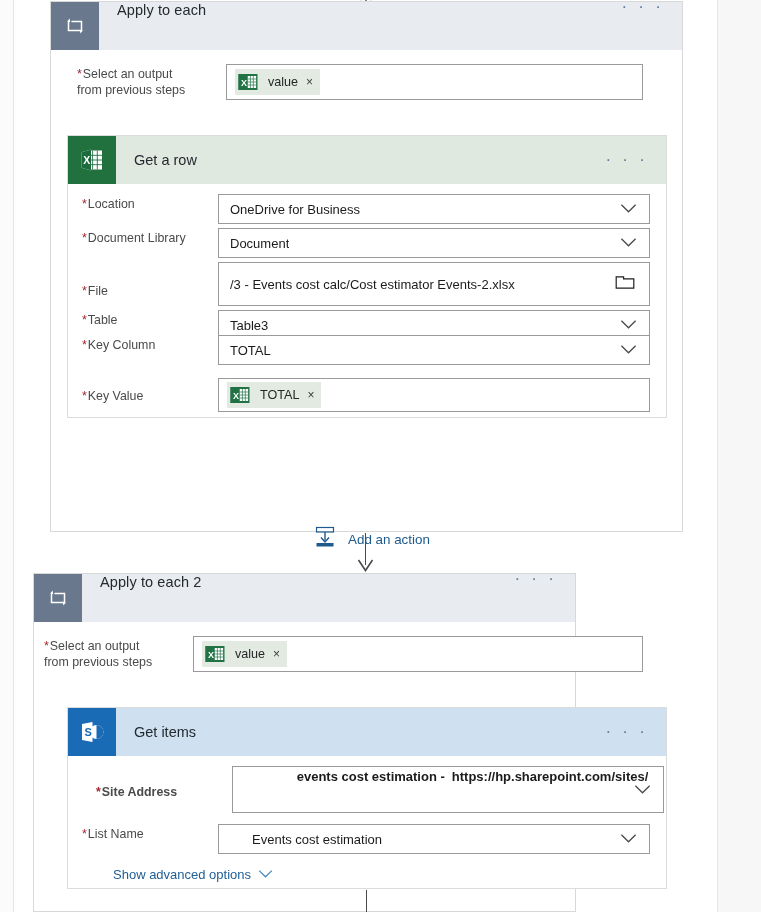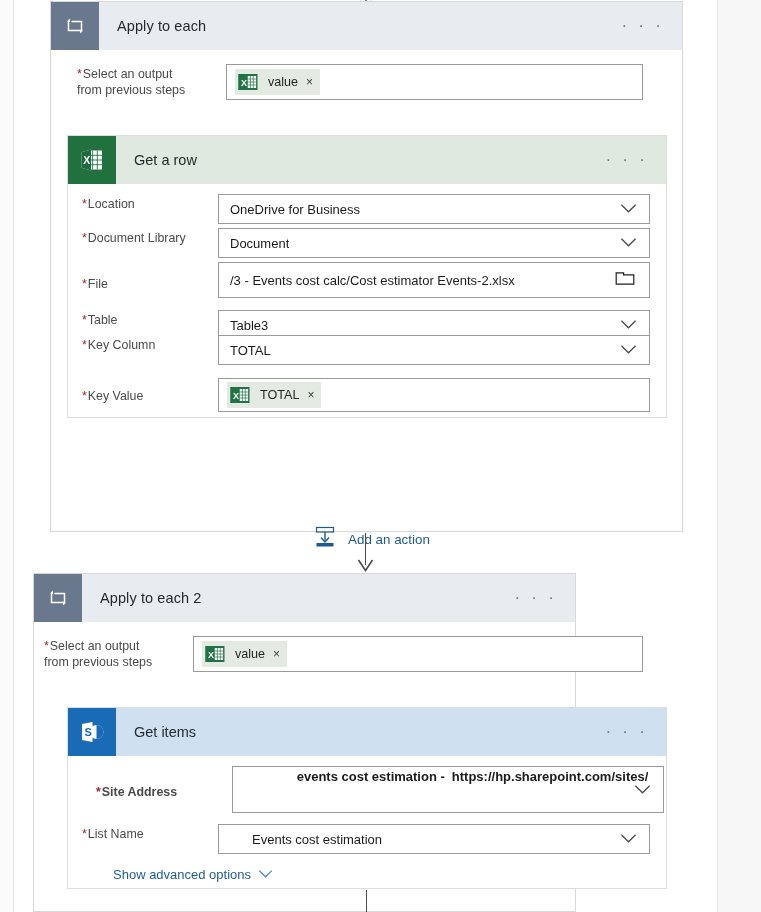--- a/index.html
+++ b/index.html
@@ -37,21 +37,21 @@
   }
 
   
   .scope {
     position: absolute;
     background: #ffffff;
     border: 1px solid #d8d8d8;
   }
   .scope-head {
     display: flex;
-    align-items: center;
+    align-items: flex-start;
     height: 48px;
     background: #e8ecf0;
   }
   .scope-icon {
     width: 48px; height: 48px;
     background: #69788c;
     display: flex; align-items: center; justify-content: center;
     flex: 0 0 48px;
   }
   .scope-title {
@@ -302,25 +302,25 @@
           <div class="finput" style="width:432px; height:30px;">
             <span class="fval">Document</span>
             <span class="chev">
               <svg width="17" height="11" viewBox="0 0 17 11">
                 <path d="M1.4 1.8 L8.5 8.8 L15.6 1.8" stroke="#4a4a4a" stroke-width="1.3" fill="none"></path>
               </svg>
             </span>
           </div>
         </div>
 
-        <div class="frow" style="left:14px; top:126px;">
+        <div class="frow" style="left:14px; top:126px;align-items:center;">
           <div class="flabel" style="width:136px; padding-top:14px;">
             <span class="req">*</span><span>File</span>
           </div>
-          <div class="finput" style="width:432px; height:36px;">
+          <div class="finput" style="width:432px; height:44px;">
             <span class="fval">/3 - Events cost calc/Cost estimator Events-2.xlsx</span>
             <span class="folder-ico">
               <svg width="20" height="17" viewBox="0 0 20 17">
                 <path d="M1.2 3.3 L1.2 14.6 L18.8 14.6 L18.8 5.4 L8.6 5.4 L8.6 3.3 Z" stroke="#1f1f1f" stroke-width="1.2" fill="none"></path>
               </svg>
             </span>
           </div>
         </div>
 
         <div class="frow" style="left:14px; top:174px;">

